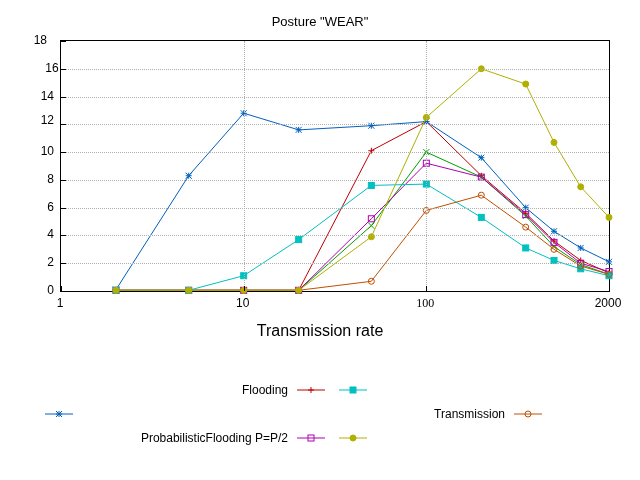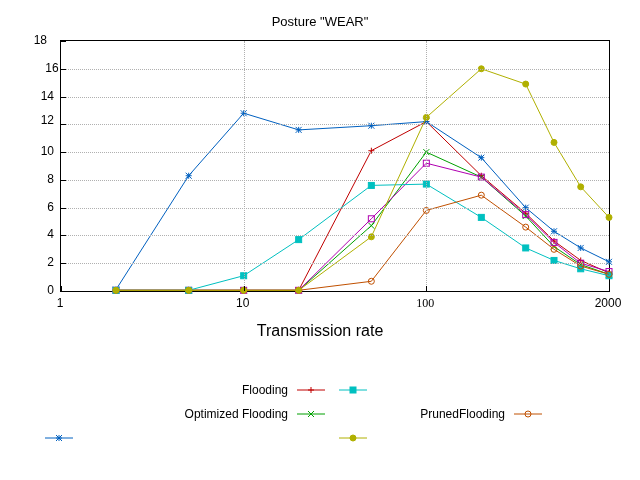--- a/index.html
+++ b/index.html
@@ -486,58 +486,57 @@
             <svg width="30" height="18">
               <line x1="1" y1="9" x2="29" y2="9" stroke="#c00000" stroke-width="1"></line>
               <g stroke="#c00000" fill="none" stroke-width="1">
                 <line x1="12" y1="9" x2="18" y2="9"></line>
                 <line x1="15" y1="6" x2="15" y2="12"></line>
               </g>
             </svg>
           </div>
         </div>
         <div class="legend-entry">
-          <div class="legend-label">Optimized Flooding</div>
-          <div class="legend-sym">
-            <svg width="30" height="18">
-              <line x1="1" y1="9" x2="29" y2="9" stroke="#00a000" stroke-width="1"></line>
-              <g stroke="#00a000" fill="none" stroke-width="1">
-                <line x1="12" y1="6" x2="18" y2="12"></line>
-                <line x1="12" y1="12" x2="18" y2="6"></line>
-              </g>
-            </svg>
-          </div>
-        </div>
-        <div class="legend-entry">
           <div class="legend-sym">
             <svg width="30" height="18">
               <line x1="1" y1="9" x2="29" y2="9" stroke="#0060c0" stroke-width="1"></line>
               <g stroke="#0060c0" fill="none" stroke-width="1">
                 <line x1="12" y1="9" x2="18" y2="9"></line>
                 <line x1="15" y1="6" x2="15" y2="12"></line>
                 <line x1="12" y1="6" x2="18" y2="12"></line>
                 <line x1="12" y1="12" x2="18" y2="6"></line>
+              </g>
+            </svg>
+          </div>
+        </div>
+        <div class="legend-entry">
+          <div class="legend-label">ProbabilisticFlooding P=P/2</div>
+          <div class="legend-sym">
+            <svg width="30" height="18">
+              <line x1="1" y1="9" x2="29" y2="9" stroke="#b000b0" stroke-width="1"></line>
+              <g stroke="#b000b0" fill="none" stroke-width="1">
+                <rect x="12" y="6" width="6" height="6"></rect>
               </g>
             </svg>
           </div>
         </div>
       </div>
     <div class="legend-col" id="legend-col-right">
         <div class="legend-entry">
           <div class="legend-sym">
             <svg width="30" height="18">
               <line x1="1" y1="9" x2="29" y2="9" stroke="#00c0c0" stroke-width="1"></line>
               <g stroke="#00c0c0" fill="none" stroke-width="1">
                 <rect x="12" y="6" width="6" height="6" fill="#00c0c0"></rect>
               </g>
             </svg>
           </div>
         </div>
         <div class="legend-entry">
-          <div class="legend-label">PrunedFlooding</div>
+          <div class="legend-label">Transmission</div>
           <div class="legend-sym">
             <svg width="30" height="18">
               <line x1="1" y1="9" x2="29" y2="9" stroke="#c05000" stroke-width="1"></line>
               <g stroke="#c05000" fill="none" stroke-width="1">
                 <circle cx="15" cy="9" r="3"></circle>
               </g>
             </svg>
           </div>
         </div>
         <div class="legend-entry">

